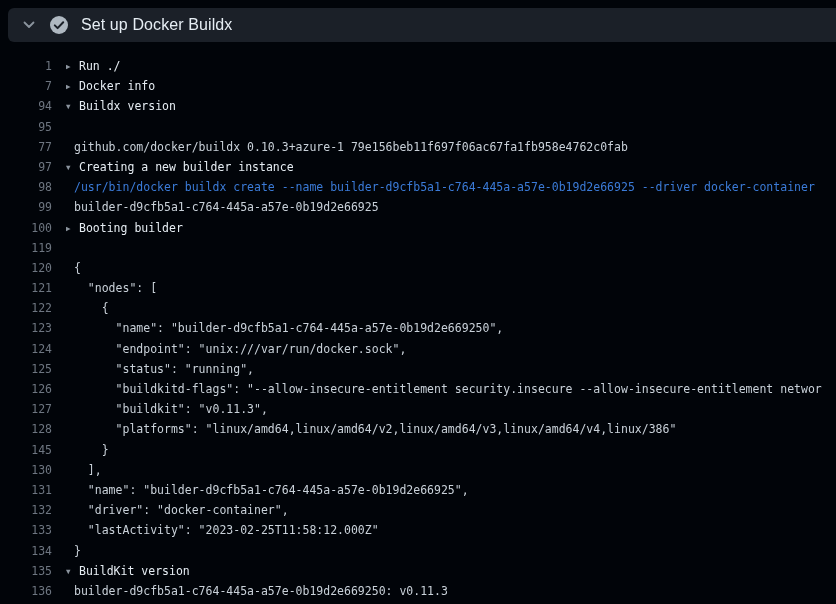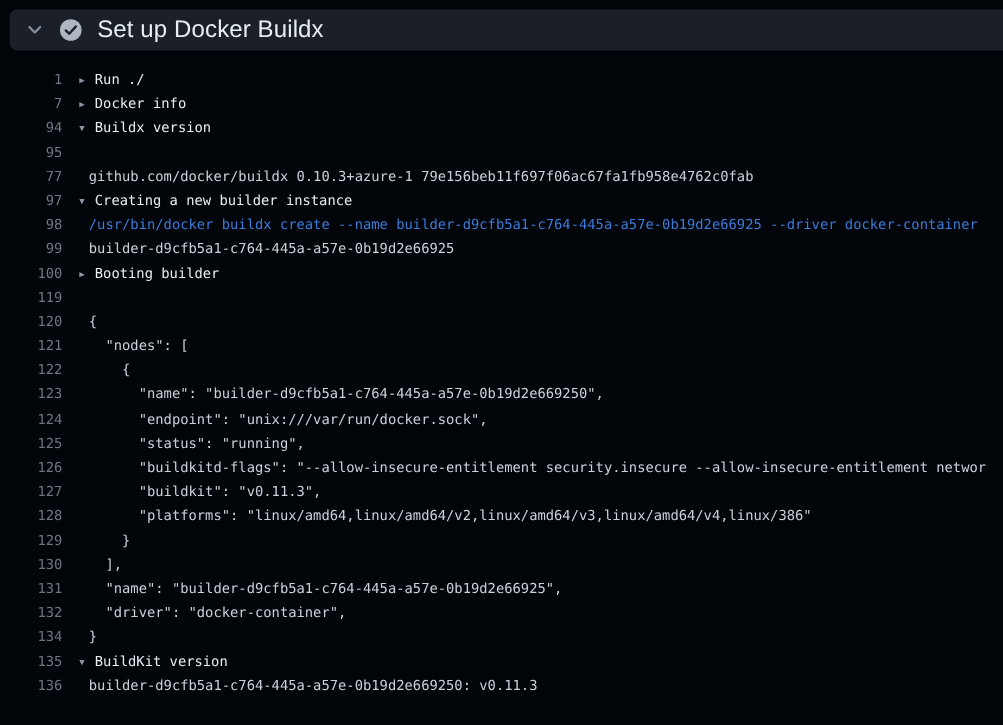--- a/index.html
+++ b/index.html
@@ -38,21 +38,21 @@
   }
   .status-icon {
     margin-left: 11px;
     width: 20px;
     height: 20px;
     display: flex;
   }
   .step-title {
     margin-left: 12px;
     color: #e6edf3;
-    font-size: 20px;
+    font-size: 16px;
     font-weight: 400;
     letter-spacing: 0.1px;
   }
   .log-area {
     position: absolute;
     top: 42px;
     left: 0;
     right: 0;
     bottom: 0;
     padding-top: 14px;
@@ -128,20 +128,21 @@
     <div class="log-row kind-group_expanded"><span class="log-num">119</span></div>
     <div class="log-row kind-output"><span class="log-num">120</span><span class="log-content">{</span></div>
     <div class="log-row kind-output"><span class="log-num">121</span><span class="log-content">  "nodes": [</span></div>
     <div class="log-row kind-output"><span class="log-num">122</span><span class="log-content">    {</span></div>
     <div class="log-row kind-output"><span class="log-num">123</span><span class="log-content">      "name": "builder-d9cfb5a1-c764-445a-a57e-0b19d2e669250",</span></div>
     <div class="log-row kind-output"><span class="log-num">124</span><span class="log-content">      "endpoint": "unix:///var/run/docker.sock",</span></div>
     <div class="log-row kind-output"><span class="log-num">125</span><span class="log-content">      "status": "running",</span></div>
     <div class="log-row kind-output"><span class="log-num">126</span><span class="log-content">      "buildkitd-flags": "--allow-insecure-entitlement security.insecure --allow-insecure-entitlement networ</span></div>
     <div class="log-row kind-output"><span class="log-num">127</span><span class="log-content">      "buildkit": "v0.11.3",</span></div>
     <div class="log-row kind-output"><span class="log-num">128</span><span class="log-content">      "platforms": "linux/amd64,linux/amd64/v2,linux/amd64/v3,linux/amd64/v4,linux/386"</span></div>
-    <div class="log-row kind-output"><span class="log-num">129</span><span class="log-content">    }</span></div>
+    <div class="log-row kind-output"><span class="log-num">145</span><span class="log-content">    }</span></div>
     <div class="log-row kind-output"><span class="log-num">130</span><span class="log-content">  ],</span></div>
     <div class="log-row kind-output"><span class="log-num">131</span><span class="log-content">  "name": "builder-d9cfb5a1-c764-445a-a57e-0b19d2e66925",</span></div>
     <div class="log-row kind-output"><span class="log-num">132</span><span class="log-content">  "driver": "docker-container",</span></div>
+    <div class="log-row kind-output"><span class="log-num">133</span><span class="log-content">  "lastActivity": "2023-02-25T11:58:12.000Z"</span></div>
     <div class="log-row kind-output"><span class="log-num">134</span><span class="log-content">}</span></div>
     <div class="log-row kind-group_expanded"><span class="log-num">135</span><span class="log-content"><span class="tri">▼</span><span>BuildKit version</span></span></div>
     <div class="log-row kind-output"><span class="log-num">136</span><span class="log-content">builder-d9cfb5a1-c764-445a-a57e-0b19d2e669250: v0.11.3</span></div>
   </div>
 
 </body></html>

